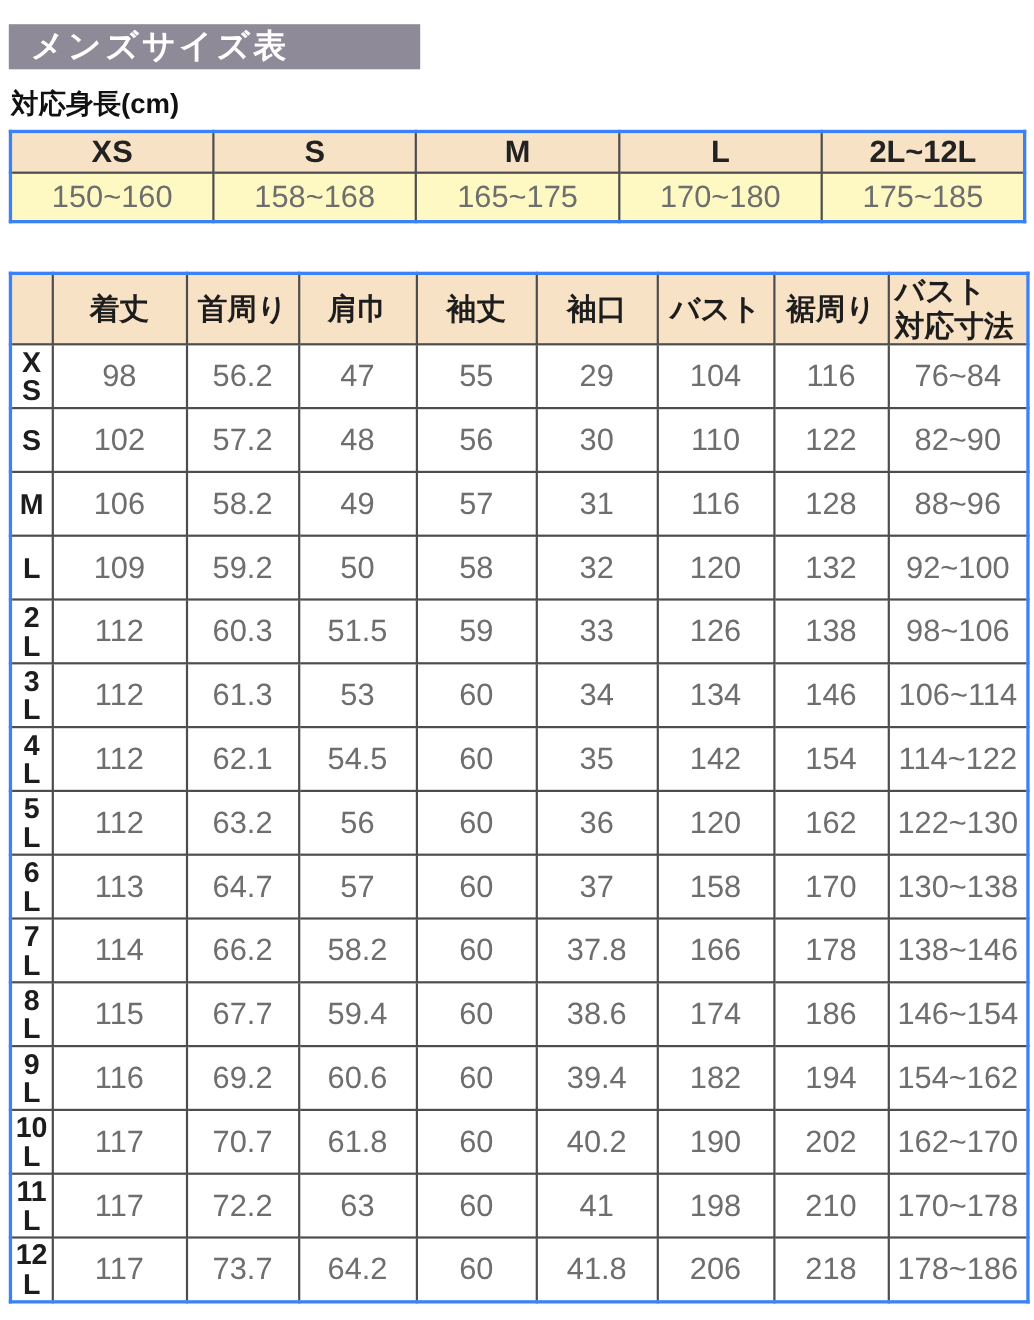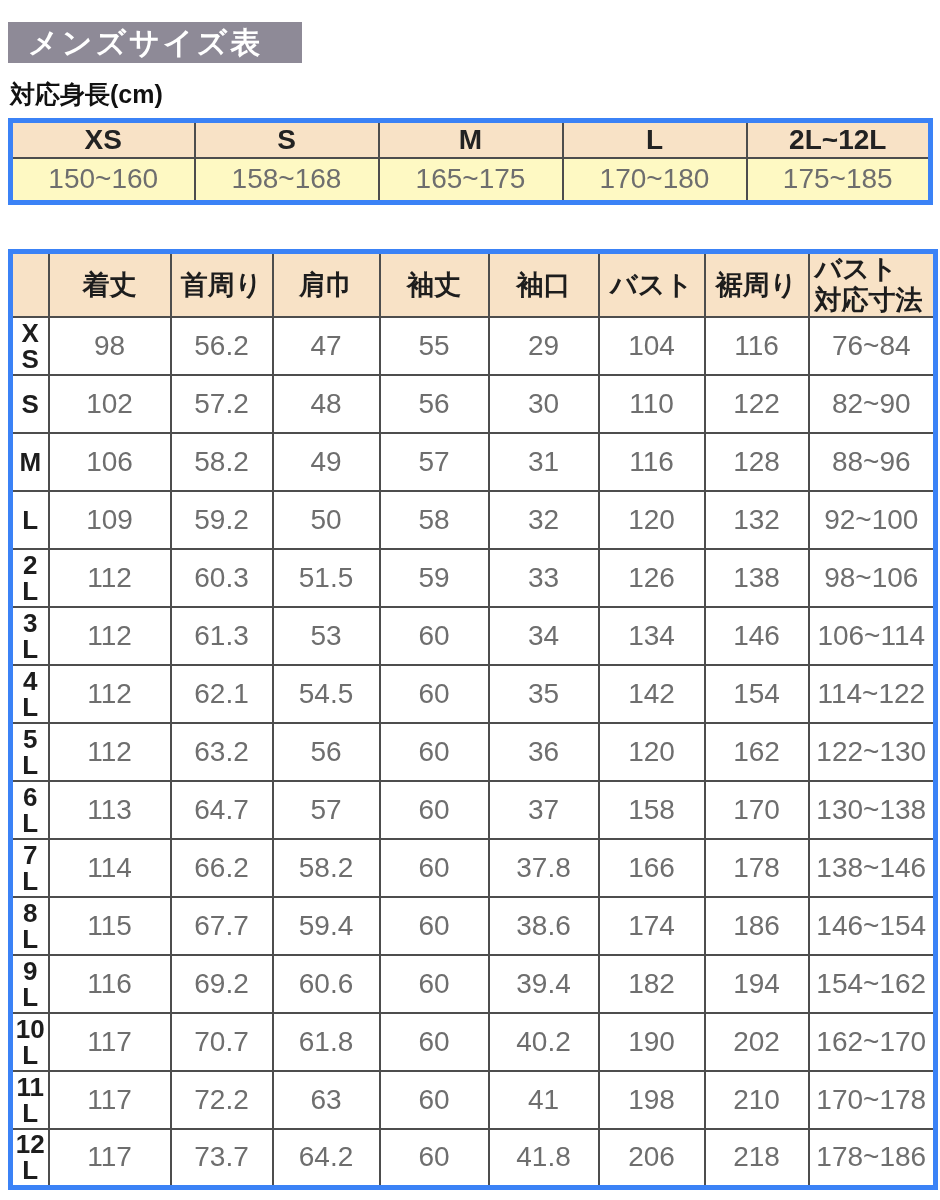--- a/index.html
+++ b/index.html
@@ -5,41 +5,41 @@
   * { box-sizing: border-box; }
   html, body { margin: 0; padding: 0; background: #ffffff; }
   body {
     width: 940px; height: 1200px;
     font-family: "Liberation Sans", "DejaVu Sans", sans-serif;
     overflow: hidden;
   }
   .page { padding: 22px 7px 0 8px; }
 
   .title-bar {
-    width: 294px; height: 41px;
+    width: 374px; height: 41px;
     background: #8e8a97;
     color: #ffffff;
     font-size: 30px; font-weight: bold;
     line-height: 41px;
     padding-left: 20px;
     letter-spacing: 3px;
   }
 
   .height-label {
     margin: 15px 0 7px 2px;
     font-size: 25px;
     font-weight: bold;
     color: #111111;
   }
 
   table {
     border-collapse: collapse;
     table-layout: fixed;
     width: 925px;
-    border: 5px solid #3b82f6;
+    border: 3px solid #3b82f6;
   }
   th, td {
     border: 2px solid #4d4d4d;
     text-align: center;
     vertical-align: middle;
     padding: 0;
   }
 
   
   .height-table thead th {

